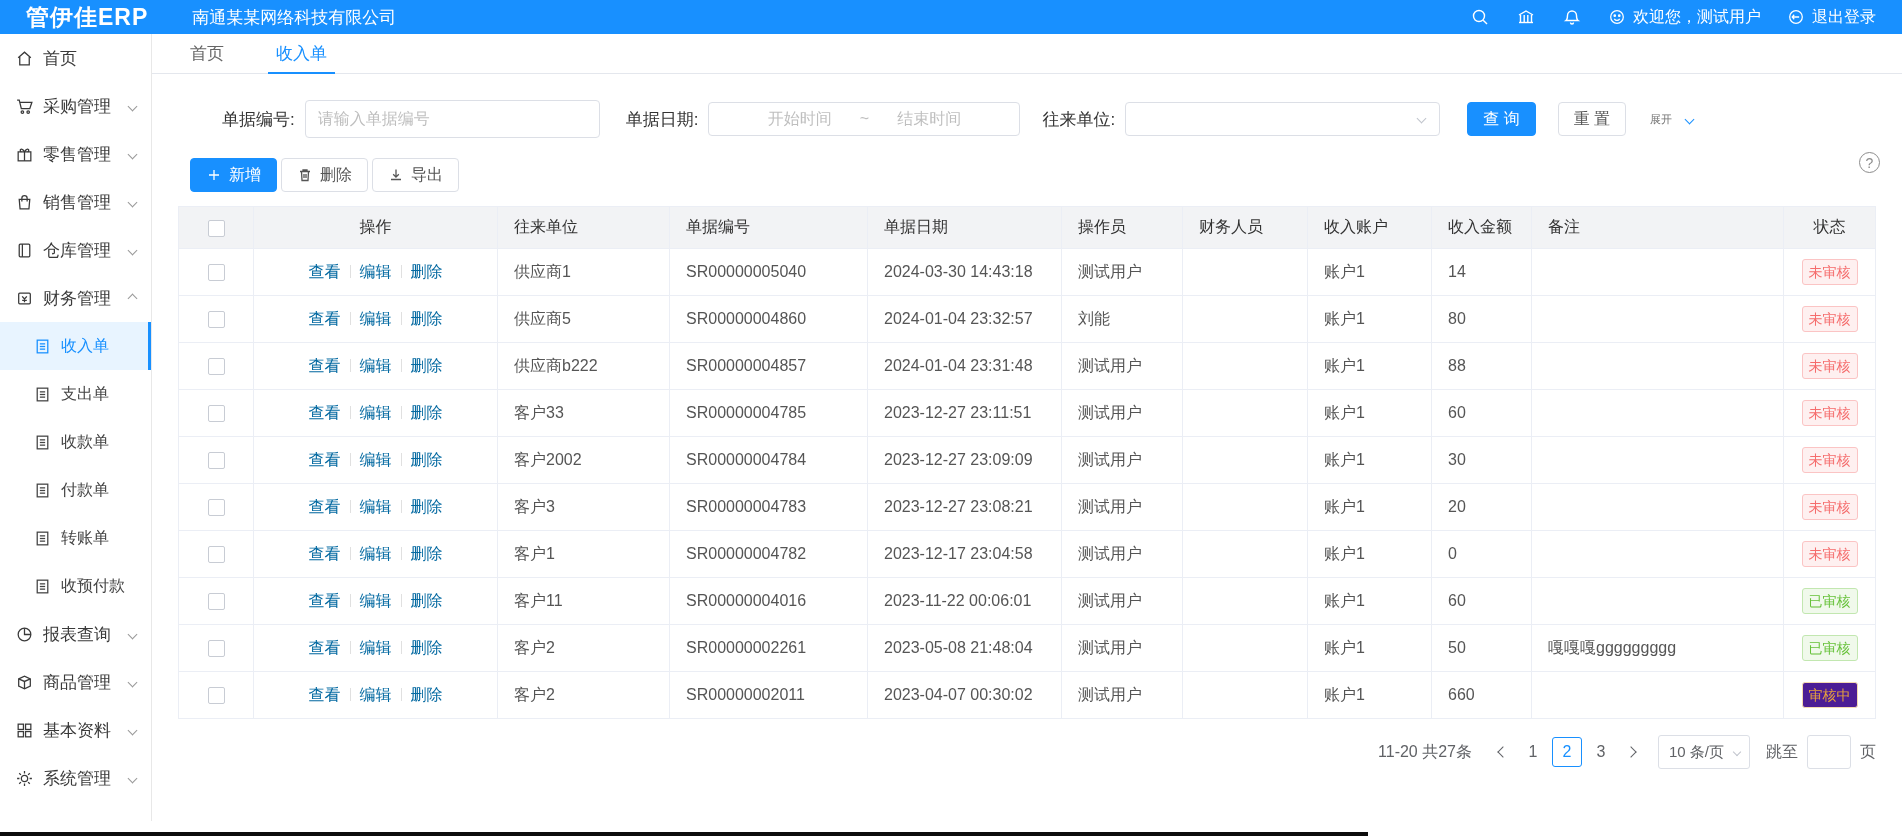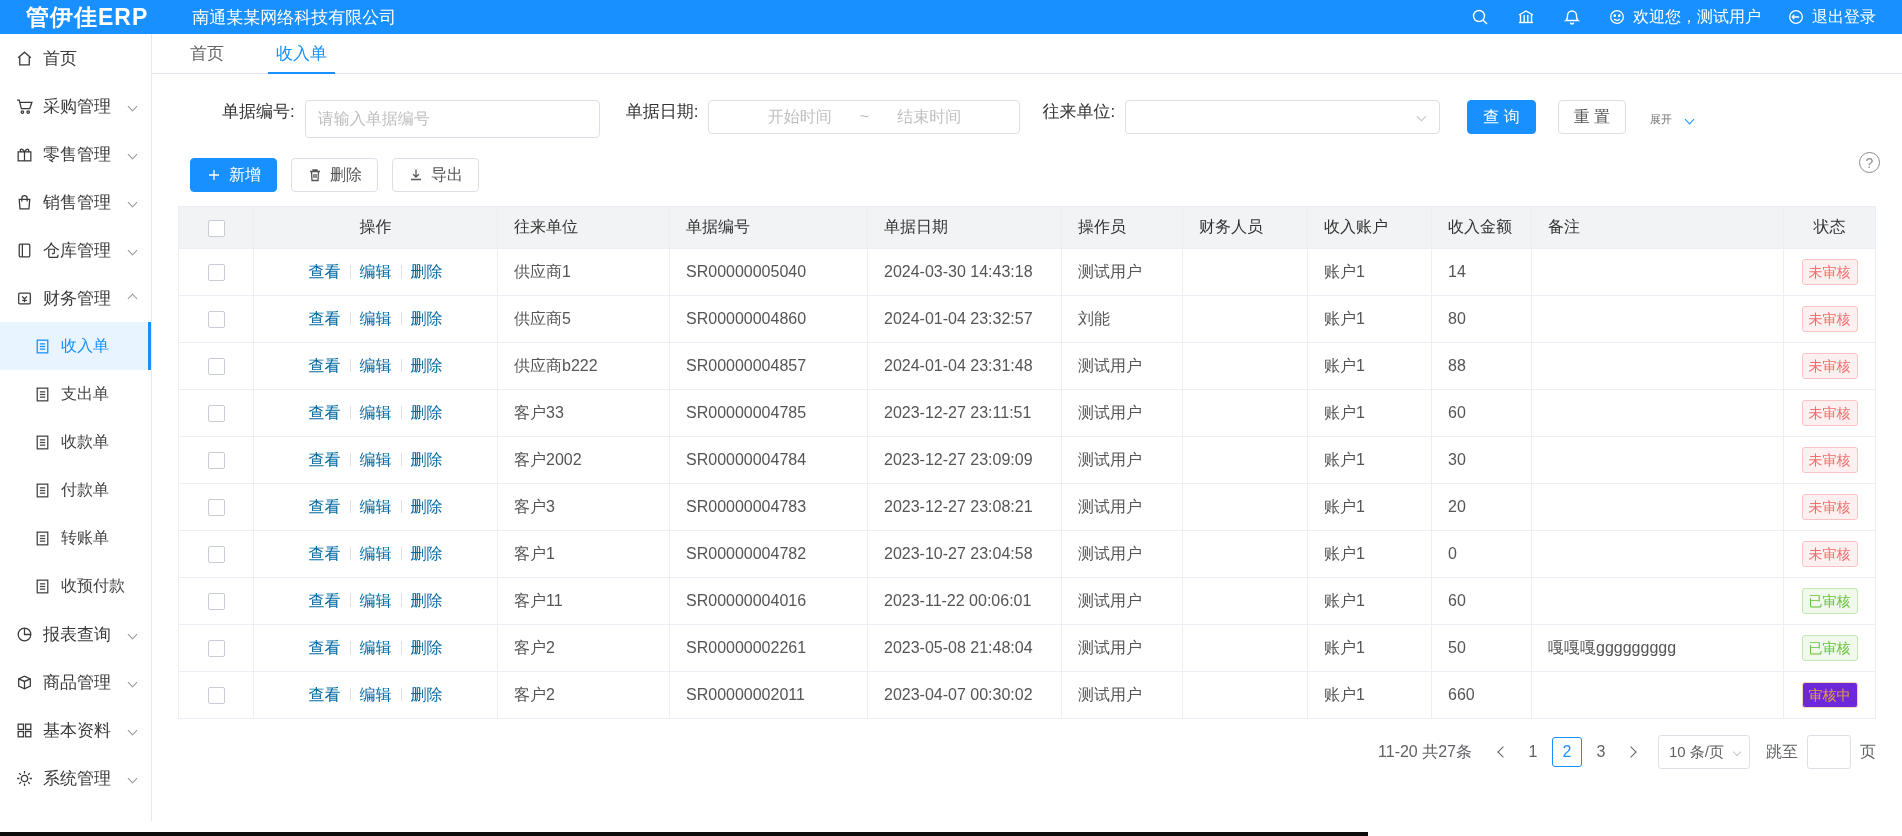--- a/index.html
+++ b/index.html
@@ -28,55 +28,55 @@
 .chev.down{transform:rotate(45deg)}
 .chev.up{transform:rotate(-135deg)}
 .chev.left{transform:rotate(135deg)}
 .chev.right{transform:rotate(-45deg)}
 .main{flex:1;position:relative;background:#fff}
 
 .tabbar{height:40px;border-bottom:1px solid #e4e7ed;display:flex;align-items:stretch;padding-left:30px;gap:36px}
 .tab{display:flex;align-items:center;padding:0 8px;font-size:17px;color:#666;cursor:pointer;border-bottom:2px solid transparent;margin-bottom:-1px}
 .tab.active{color:#1890ff;border-bottom-color:#1890ff}
 
-.filter-row{display:flex;margin:26px 26px 15px 70px;font-size:17px}
+.filter-row{display:flex;align-items:center;margin:26px 26px 15px 70px;font-size:17px}
 .filter-row label{margin-right:10px;color:#333;white-space:nowrap}
 .input{height:38px;border:1px solid #dcdfe6;border-radius:4px;padding:0 12px;font-size:16px;color:#333;font-family:inherit;outline:none}
 .input::placeholder{color:#bfbfbf}
 .bill-no{width:295px}
 .lbl-date{margin-left:26px}
 .date-range{width:312px;height:34px;border:1px solid #dcdfe6;border-radius:4px;display:flex;align-items:center;justify-content:center;gap:28px;color:#bfbfbf;font-size:16px;cursor:text}
 .lbl-partner{margin-left:22px}
 .select{width:315px;height:34px;border:1px solid #dcdfe6;border-radius:4px;position:relative;cursor:pointer;background:#fff}
 .select .chev{position:absolute;right:14px;top:12px;border-color:#c0c4cc}
 .btn{height:34px;padding:0 15px;border:1px solid #dcdfe6;border-radius:4px;background:#fff;font-size:16px;color:#555;display:inline-flex;align-items:center;gap:7px;cursor:pointer;font-family:inherit;white-space:nowrap}
 .btn.primary{background:#1890ff;border-color:#1890ff;color:#fff}
 .btn svg{width:16px;height:16px;stroke:currentColor;fill:none;stroke-width:1.3;display:block}
 .btn-search{margin-left:27px;min-width:62px;justify-content:center}
 .btn-reset{margin-left:22px}
 .expand{margin-left:24px;color:#737373;font-size:11px;display:inline-flex;align-items:center;gap:14px;cursor:pointer;text-decoration:none}
 .expand .chev{border-color:#1890ff}
 
-.action-row{display:flex;align-items:center;gap:14px;margin:20px 26px 0 38px}
+.action-row{display:flex;align-items:center;gap:4px;margin:20px 26px 0 38px}
 .help{position:absolute;top:118px;right:22px;width:21px;height:21px;border:1.5px solid #8c8c8c;border-radius:50%;color:#8c8c8c;display:flex;align-items:center;justify-content:center;font-size:14px;cursor:pointer}
 .help::before{content:"?"}
 
 .grid{margin:14px 26px 0;border-collapse:collapse;table-layout:fixed;width:1697px;font-size:16px}
 .grid th,.grid td{border:1px solid #ebeef5;padding:0 16px;overflow:hidden;white-space:nowrap;text-overflow:ellipsis;text-align:left}
 .grid th{background:#f2f3f5;height:42px;font-weight:normal;color:#333}
 .grid td{height:47px;color:#555}
 .t-center{text-align:center !important}
 .c-sel{text-align:center !important;padding:0 !important}
 .checkbox{display:inline-block;width:17px;height:17px;border:1px solid #c8ccd4;border-radius:2px;background:#fff;vertical-align:middle;cursor:pointer}
 .link{color:#0369a1;text-decoration:none;cursor:pointer}
 .vsep{display:inline-block;width:1px;height:13px;background:#e0e0e0;margin:0 9px;vertical-align:-1px}
 .badge{display:inline-block;padding:3px 6px;font-size:14px;border-radius:3px;border:1px solid;line-height:1.3}
 .badge.red{color:#f56c6c;background:#fef0f0;border-color:#fbc4c4}
 .badge.green{color:#67c23a;background:#f0f9eb;border-color:#c2e7b0}
-.badge.orange{color:#e6a23c;background:#6d28d9;border-color:#f5dab1}
+.badge.orange{color:#e6a23c;background:#4c1d95;border-color:#f5dab1}
 
 .pagination{display:flex;align-items:center;justify-content:flex-end;margin:16px 26px 0 0;font-size:16px;color:#606266}
 .pg-total{margin-right:16px}
 .pg-btn{width:30px;height:30px;display:flex;align-items:center;justify-content:center;cursor:pointer}
 .pg-btn .chev{border-color:#606266;width:8px;height:8px}
 .pg-pages{display:flex;gap:4px}
 .pg-num{min-width:30px;height:30px;display:flex;align-items:center;justify-content:center;cursor:pointer;border:1px solid transparent;border-radius:3px}
 .pg-num.active{border-color:#1890ff;color:#1890ff}
 .pg-size{width:92px;height:34px;border:1px solid #dcdfe6;border-radius:3px;display:flex;align-items:center;padding:0 10px;margin-left:12px;cursor:pointer;position:relative;font-size:15px;background:#fff}
 .pg-size .chev{position:absolute;right:9px;width:6px;height:6px;border-color:#c0c4cc}
@@ -515,21 +515,21 @@
             <td class="t-center"><span class="badge red">未审核</span></td>
           </tr>
 
           <tr>
             <td class="c-sel"><span class="checkbox"></span></td>
             <td class="t-center">
               <a class="link">查看</a><span class="vsep"></span><a class="link">编辑</a><span class="vsep"></span><a class="link">删除</a>
             </td>
             <td>客户1</td>
             <td>SR00000004782</td>
-            <td>2023-10-27 23:04:58</td>
+            <td>2023-12-17 23:04:58</td>
             <td>测试用户</td>
             <td></td>
             <td>账户1</td>
             <td>0</td>
             <td></td>
             <td class="t-center"><span class="badge red">未审核</span></td>
           </tr>
 
           <tr>
             <td class="c-sel"><span class="checkbox"></span></td>

